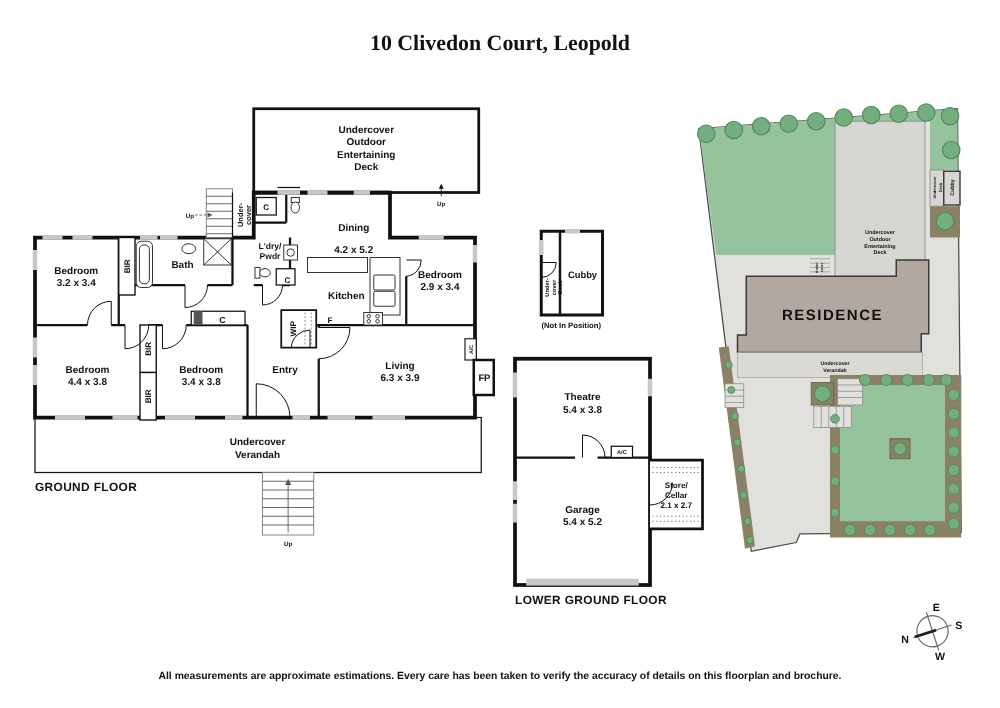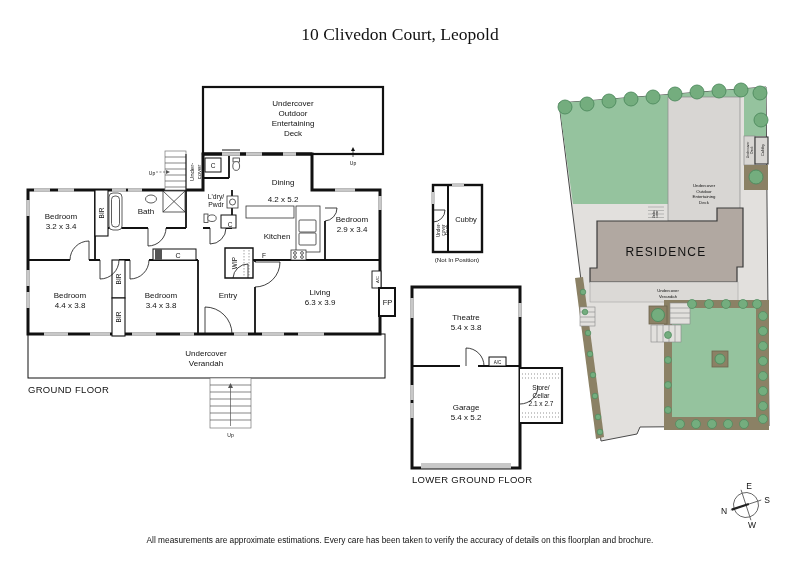--- a/index.html
+++ b/index.html
@@ -1,16 +1,16 @@
 <!DOCTYPE html>
 <html><head>
 <meta charset="utf-8">
 <style>
   html,body{margin:0;padding:0;background:#ffffff;}
-  .canvas{position:relative;width:800px;height:566px;background:#fff;overflow:hidden;}
+  .canvas{position:relative;width:800px;height:566px;background:#fff;overflow:hidden;font-weight:bold;}
   svg{position:absolute;left:0;top:0;}
   svg text{font-family:"Liberation Sans","DejaVu Sans",sans-serif;fill:#111;}
   .serif{font-family:"Liberation Serif","DejaVu Serif",serif;}
   .w{stroke:#111;fill:none;}
 </style>
 </head>
 <body>
 
 <div class="canvas">
 <svg width="800" height="566" viewBox="0 0 800 566">

